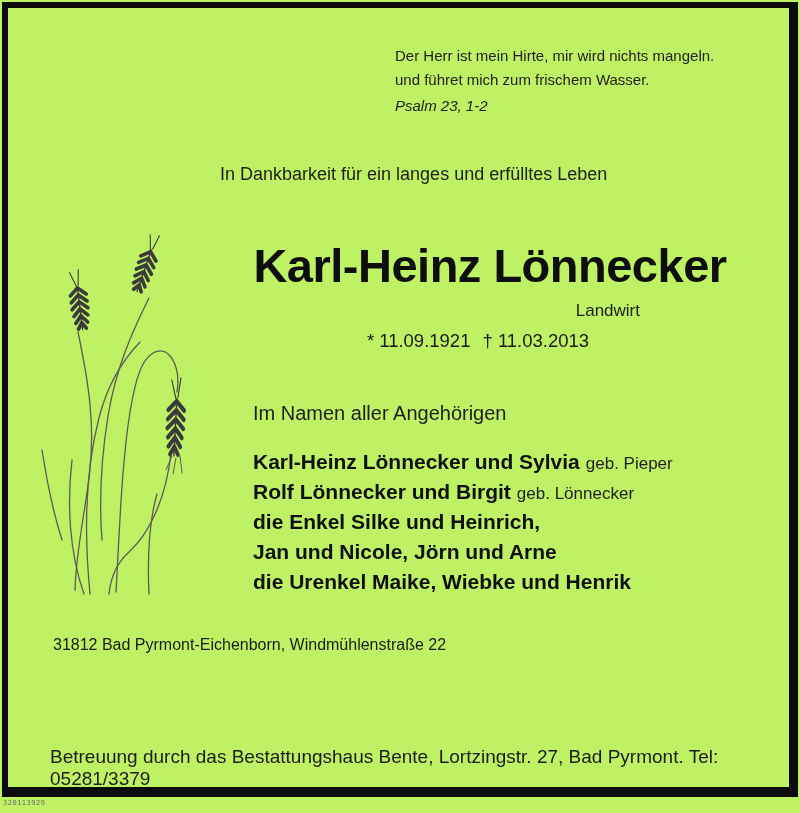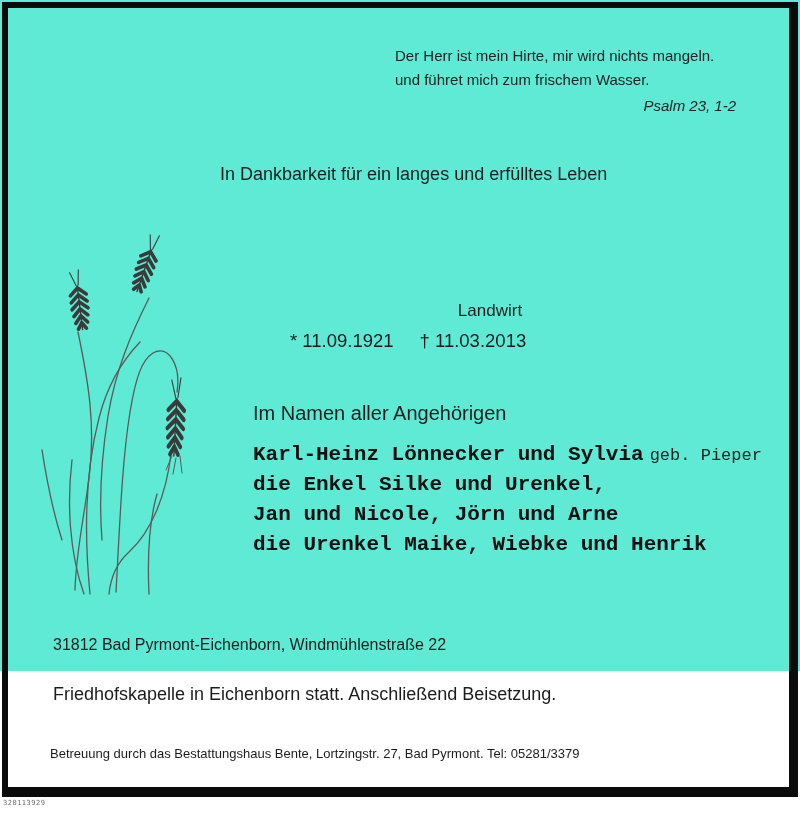--- a/index.html
+++ b/index.html
@@ -8,22 +8,22 @@
     width: 800px;
     height: 813px;
     background: #ffffff;
     font-family: "Liberation Sans", "DejaVu Sans", sans-serif;
     color: #1c1c1c;
     overflow: hidden;
   }
   .page {
     position: relative;
     width: 800px;
-    height: 671px;
-    background: #5eead4;
+    height: 813px;
+    background: #bef264;
   }
   .frame {
     position: absolute;
     left: 2px;
     top: 2px;
     width: 796px;
     height: 795px;
     box-sizing: border-box;
     border-style: solid;
     border-color: #0b0b0b;
@@ -34,21 +34,21 @@
 
   .psalm {
     left: 395px;
     top: 44px;
     width: 345px;
     font-size: 15px;
     line-height: 24px;
     color: #222;
   }
   .psalm-attr {
-    text-align: right;
+    text-align: left;
     font-style: italic;
     padding-right: 4px;
     margin-top: 2px;
   }
 
   .intro {
     left: 220px;
     top: 160px;
     width: 490px;
     font-size: 18px;
@@ -64,50 +64,50 @@
     font-size: 47px;
     font-weight: bold;
     letter-spacing: -0.5px;
     color: #0e0e0e;
     white-space: nowrap;
   }
   .profession {
     left: 340px;
     top: 301px;
     width: 300px;
-    text-align: center;
+    text-align: right;
     font-size: 17px;
     color: #1e1e1e;
   }
   .dates {
-    left: 290px;
+    left: 278px;
     top: 330px;
     width: 400px;
     display: flex;
-    gap: 26px;
+    justify-content: center;
+    gap: 12px;
     font-size: 18.5px;
     color: #1a1a1a;
   }
 
   .mourners-intro {
     left: 253px;
     top: 402px;
     font-size: 20px;
     color: #1e1e1e;
   }
   .family {
     left: 253px;
     top: 440px;
     width: 520px;
   }
   .family-row {
     height: 30px;
-    line-height: 30px;
+    line-height: 44px;
     white-space: nowrap;
-    font-family: Liberation Mono, monospace;
   }
   .fam-bold {
     font-weight: bold;
     font-size: 21px;
     color: #0f0f0f;
   }
   .fam-geb {
     font-size: 17px;
     color: #222;
     margin-left: 6px;
@@ -123,21 +123,21 @@
     left: 53px;
     top: 681px;
     width: 700px;
     font-size: 18px;
     line-height: 27px;
     color: #1c1c1c;
   }
   .undertaker {
     left: 50px;
     top: 746px;
-    font-size: 13px;
+    font-size: 19px;
     color: #1c1c1c;
   }
 
   .ref-code {
     left: 3px;
     top: 799px;
     font-size: 7px;
     color: #6a6a6a;
     font-family: "DejaVu Sans Mono", monospace;
     letter-spacing: 0.5px;
@@ -190,45 +190,48 @@
   <div class="abs psalm">
     <div>Der Herr ist mein Hirte, mir wird nichts mangeln.</div>
     <div>und führet mich zum frischem Wasser.</div>
     <div class="psalm-attr">Psalm 23, 1-2</div>
   </div>
 
   <div class="abs intro">
     <div>In Dankbarkeit für ein langes und erfülltes Leben</div>
   </div>
 
+  <div class="abs deceased-name">Karl-Heinz Lönnecker</div>
   <div class="abs profession">Landwirt</div>
   <div class="abs dates">
     <span>* 11.09.1921</span>
     <span>† 11.03.2013</span>
   </div>
 
   <div class="abs mourners-intro">Im Namen aller Angehörigen</div>
   <div class="abs family">
     <div class="family-row">
       <span class="fam-bold">Karl-Heinz Lönnecker und Sylvia</span><span class="fam-geb">geb. Pieper</span>
     </div>
     <div class="family-row">
-      <span class="fam-bold">die Enkel Silke und Urenkel,</span>
+      <span class="fam-bold">Rolf Lönnecker und Birgit</span><span class="fam-geb">geb. Lönnecker</span>
+    </div>
+    <div class="family-row">
+      <span class="fam-bold">die Enkel Silke und Heinrich,</span>
     </div>
     <div class="family-row">
       <span class="fam-bold">Jan und Nicole, Jörn und Arne</span>
     </div>
     <div class="family-row">
       <span class="fam-bold">die Urenkel Maike, Wiebke und Henrik</span>
     </div>
   </div>
 
   <div class="abs address-line">31812 Bad Pyrmont-Eichenborn, Windmühlenstraße 22</div>
 
   <div class="abs funeral">
-    <div>Friedhofskapelle in Eichenborn statt. Anschließend Beisetzung.</div>
   </div>
 
   <div class="abs undertaker">Betreuung durch das Bestattungshaus Bente, Lortzingstr. 27, Bad Pyrmont. Tel: 05281/3379</div>
 
   <div class="abs ref-code">320113929</div>
 
 </div>
 
 </body></html>

